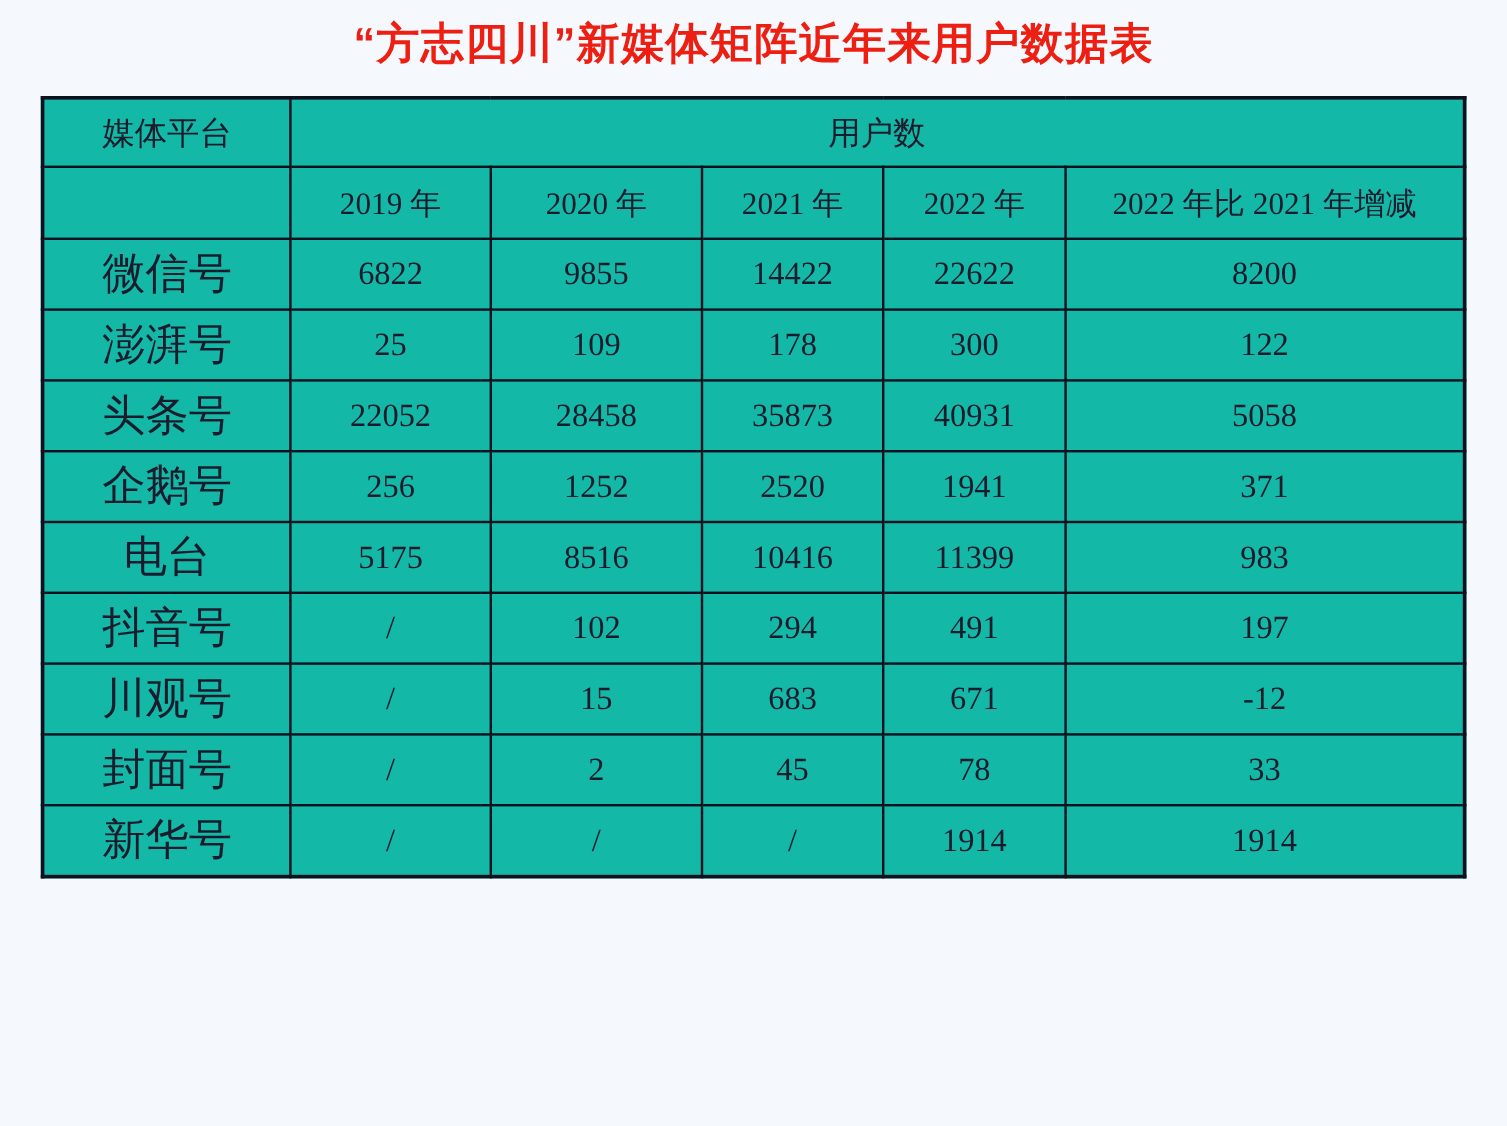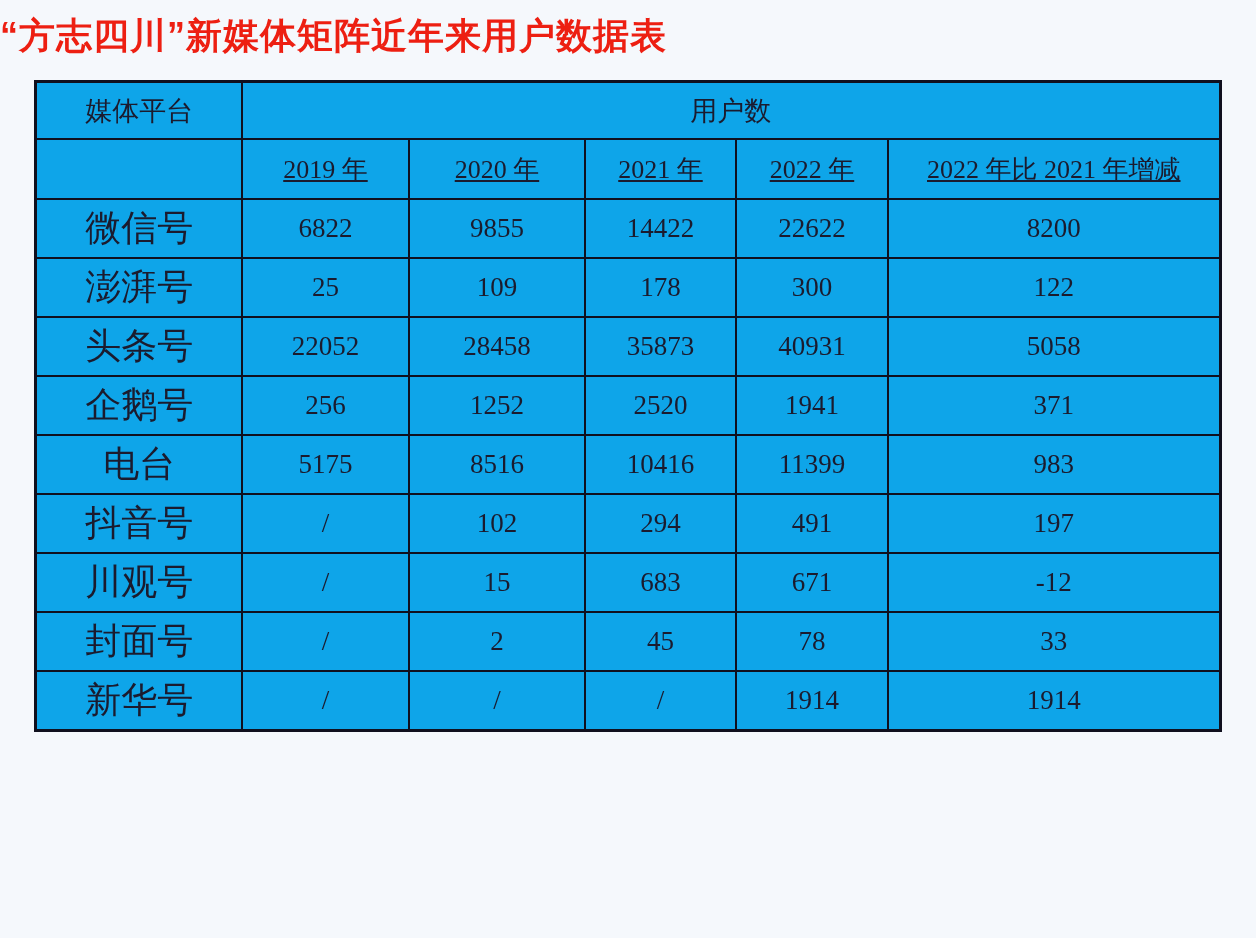--- a/index.html
+++ b/index.html
@@ -9,45 +9,46 @@
   body {
     width: 1256px;
     height: 938px;
     background: #f5f8fc;
     font-family: "Liberation Serif", "DejaVu Serif", serif;
     overflow: hidden;
   }
   .page-title {
     margin: 0;
     padding-top: 12px;
+    text-align: center;
     font-family: "Liberation Sans", "DejaVu Sans", sans-serif;
     font-weight: bold;
     font-size: 36px;
     letter-spacing: 1px;
     color: #ed1f12;
   }
   table.data-table {
     border-collapse: collapse;
     table-layout: fixed;
     width: 1184px;
     margin: 19px auto 0 auto;
     border: 3px solid #10101e;
-    background: #0ea5e9;
+    background: #14b8a6;
   }
   .data-table td, .data-table th {
     border: 2px solid #10101e;
     text-align: center;
     vertical-align: middle;
     color: #1b1b2e;
     font-weight: normal;
     padding: 0;
     overflow: hidden;
   }
   .data-table thead tr.head-row-1 th { height: 55px; font-size: 27px; }
-  .data-table thead tr.head-row-2 th { height: 58px; font-size: 26px; text-decoration: underline; }
+  .data-table thead tr.head-row-2 th { height: 58px; font-size: 26px; }
   .data-table tbody td { height: 57px; font-size: 27px; }
   .data-table tbody td.platform-cell { font-size: 36px; }
 </style>
 </head>
 <body>
 
 <h1 class="page-title">“方志四川”新媒体矩阵近年来用户数据表</h1>
 
 <table class="data-table">
   <colgroup>

